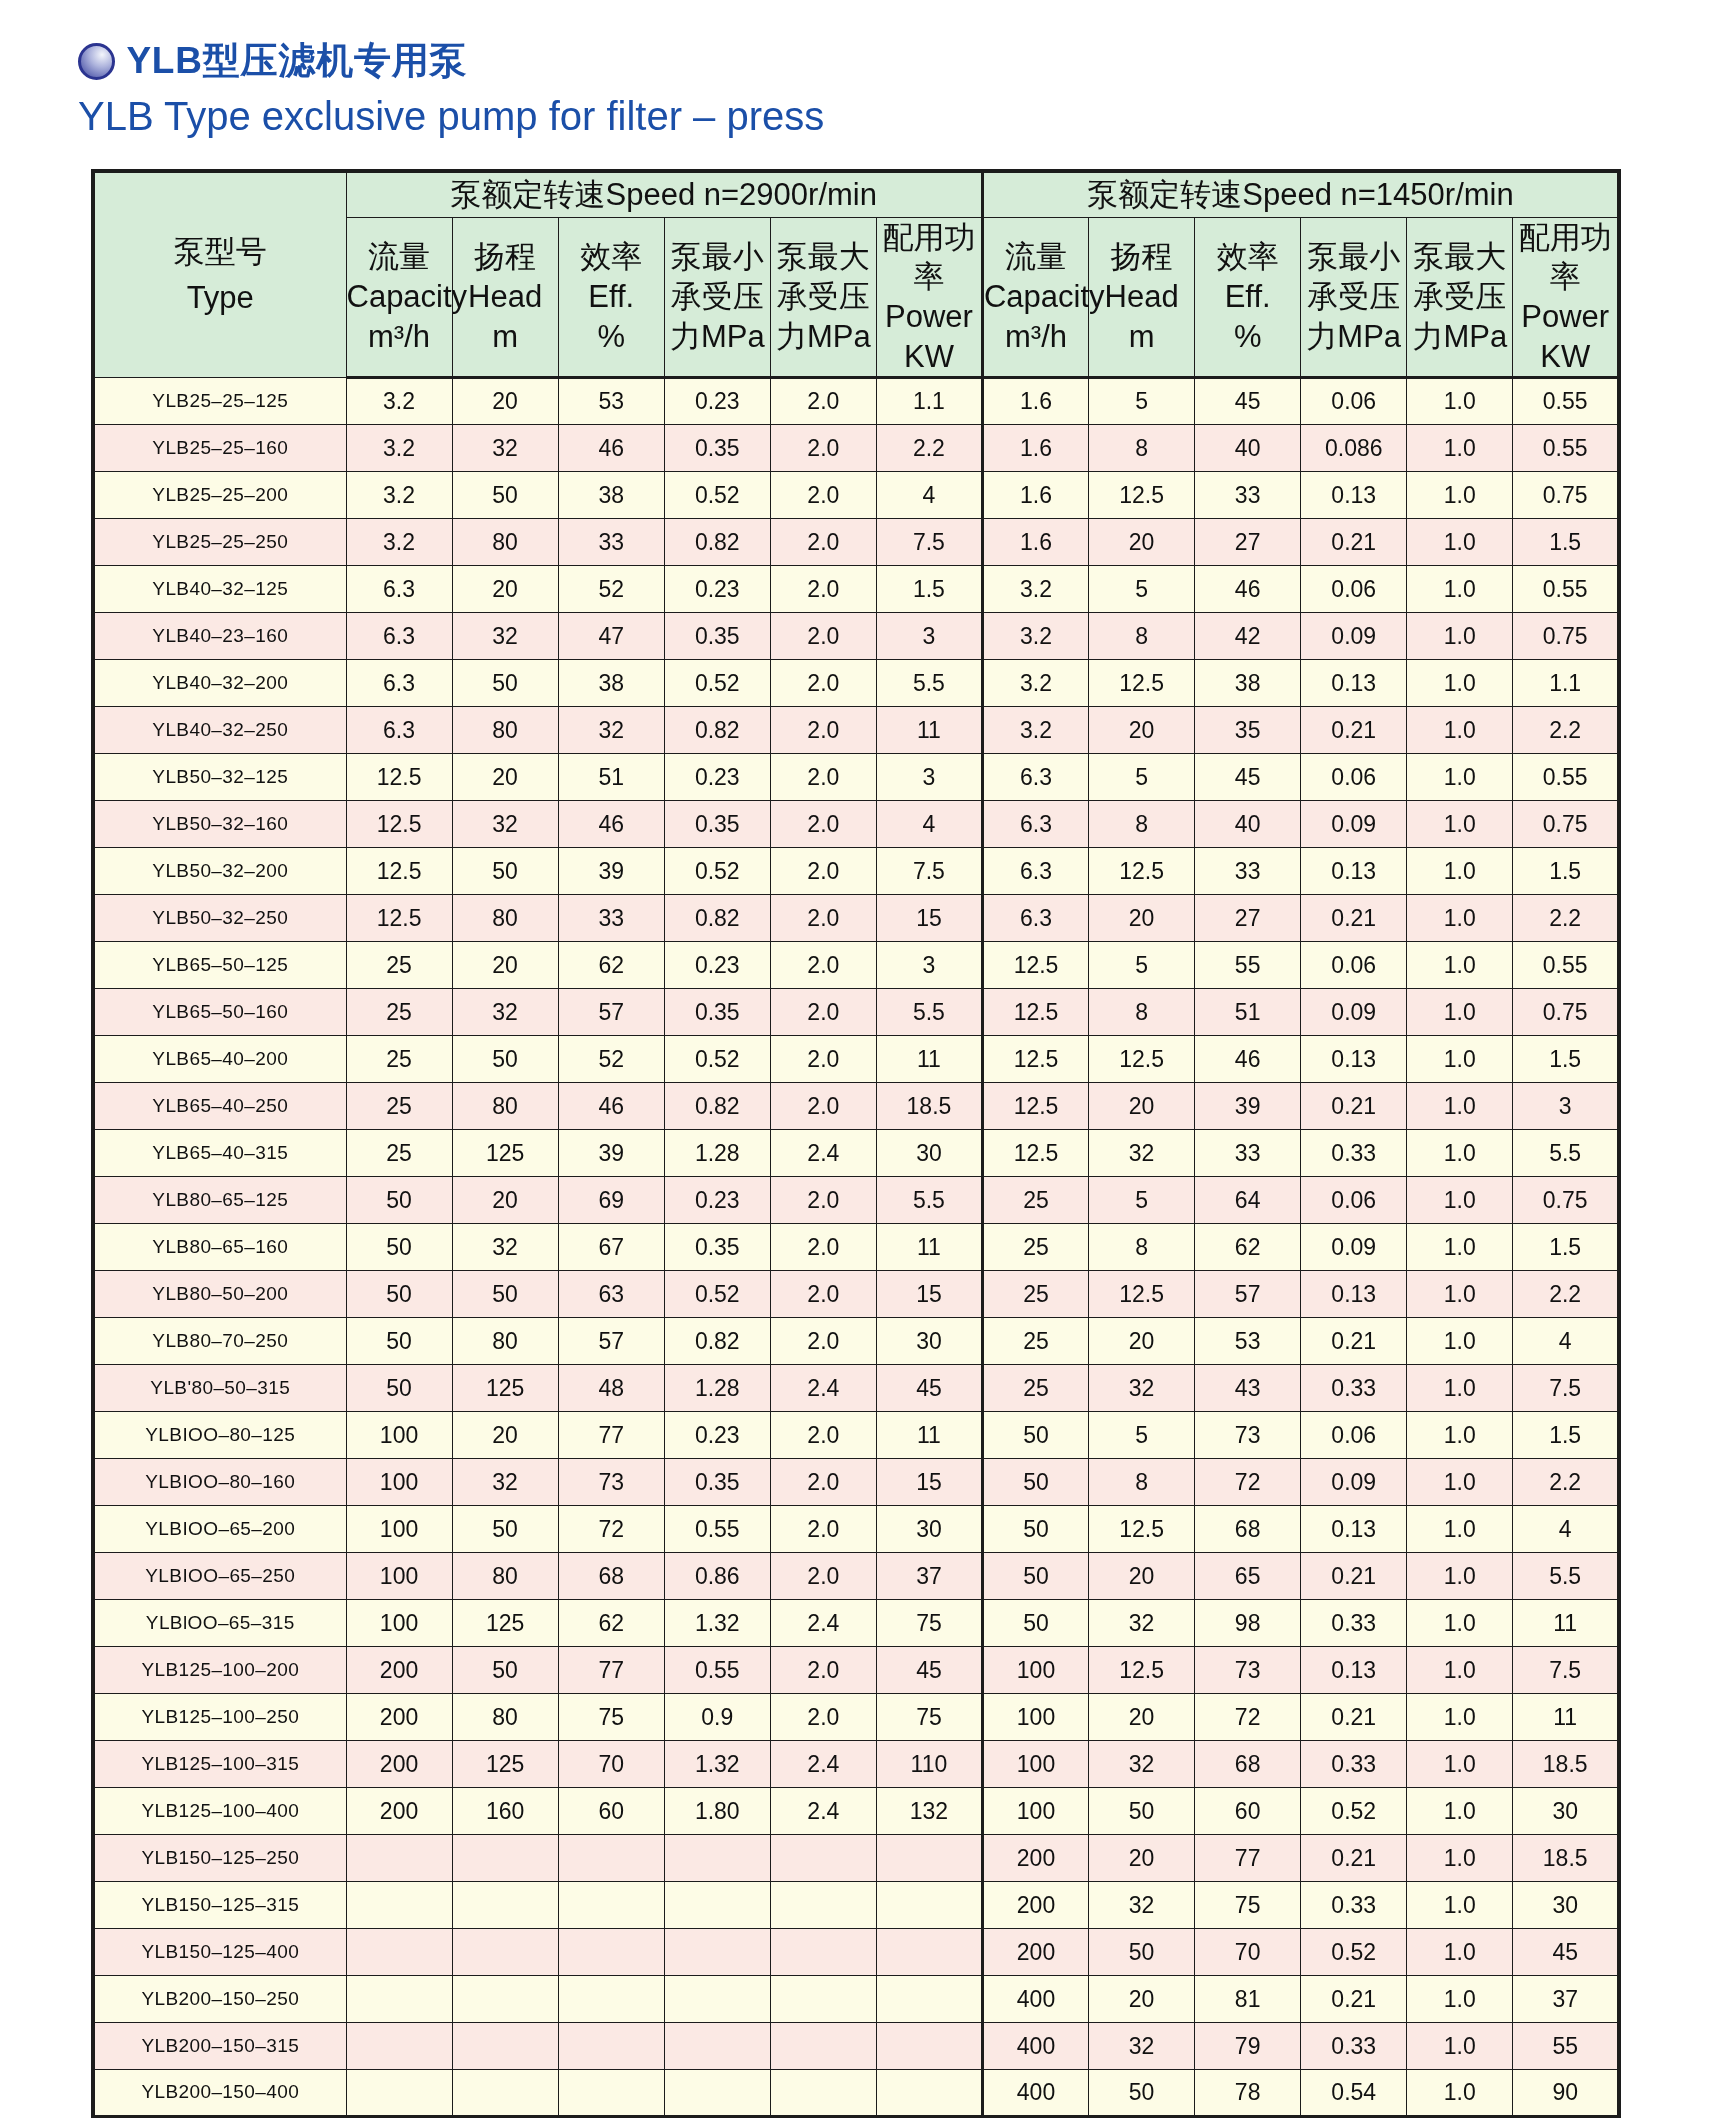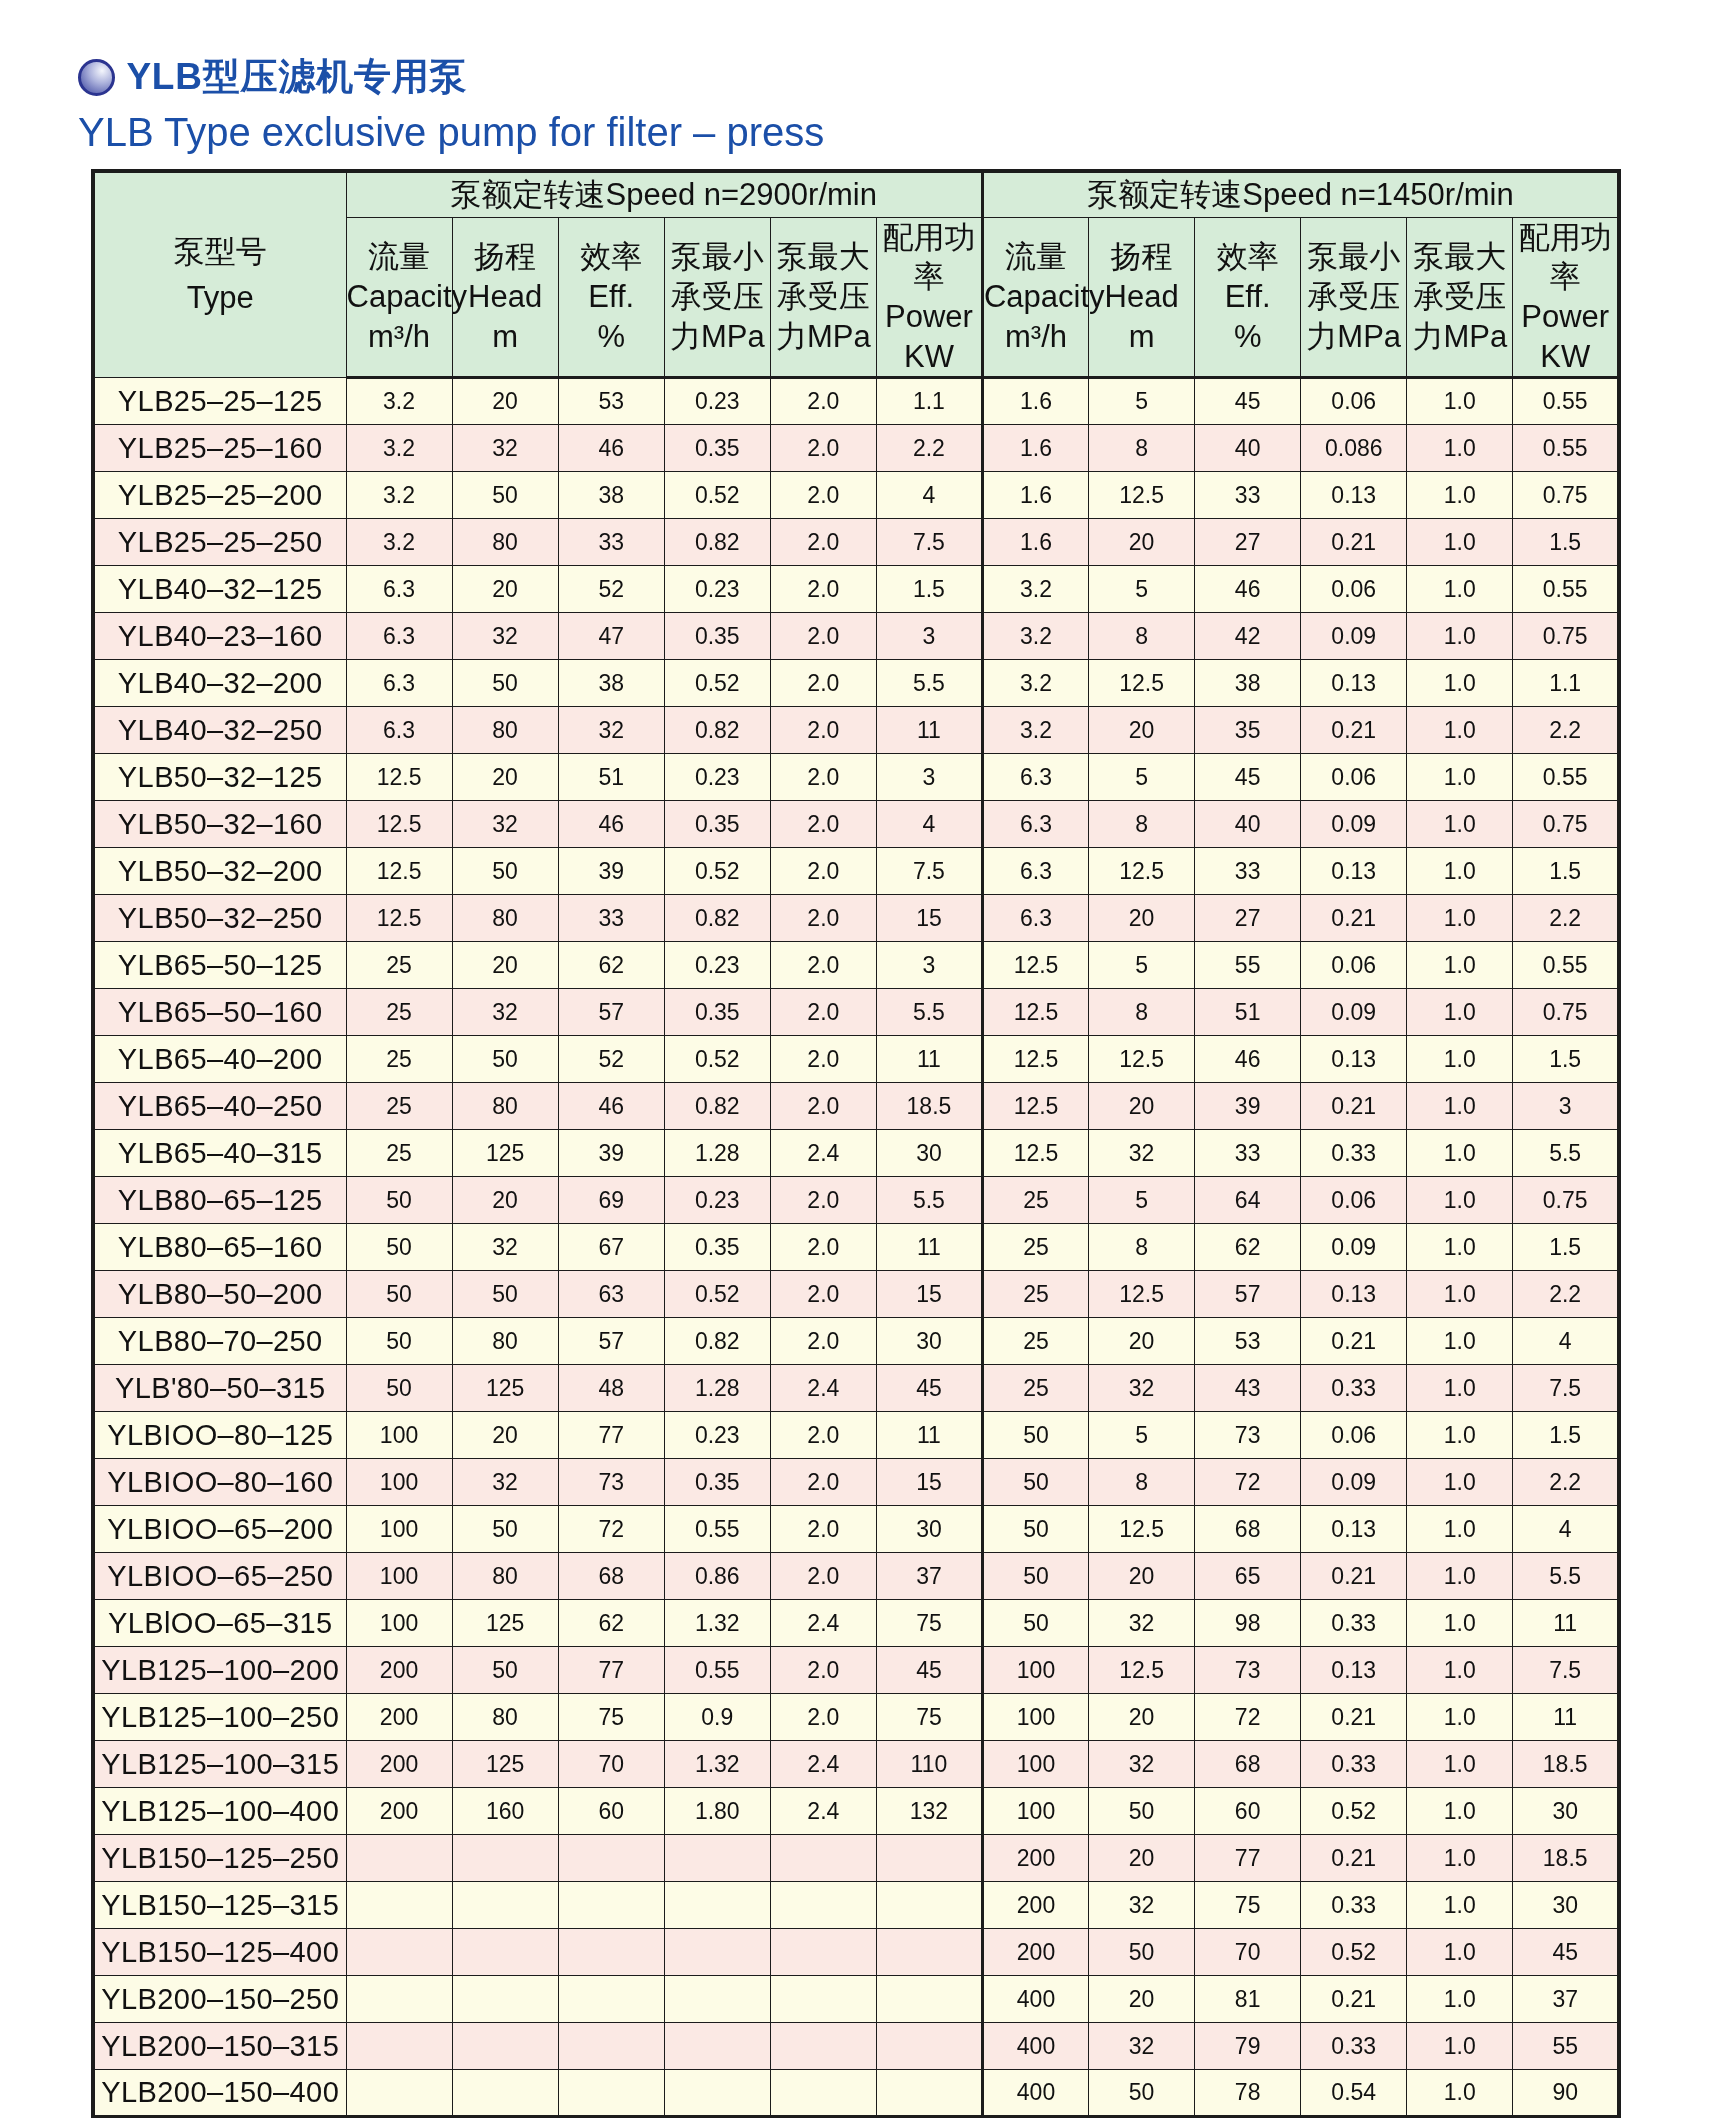--- a/index.html
+++ b/index.html
@@ -5,39 +5,39 @@
   :root{
     --title-blue:#1b4fa8;
     --header-green:#d6ecd8;
     --row-cream:#fdfce6;
     --row-pink:#fbe9e4;
     --border:#1c1c1c;
   }
   *{margin:0;padding:0;box-sizing:border-box;}
   html,body{width:1736px;height:2119px;background:#ffffff;overflow:hidden;
     font-family:"Liberation Sans","DejaVu Sans",sans-serif;}
-  .title-block{position:absolute;left:78px;top:52px;}
+  .title-block{position:absolute;left:78px;top:36px;}
   .title-line{display:flex;align-items:center;gap:11.4px;}
   .bullet{width:37px;height:37px;border-radius:50%;
     border:3.3px solid #2b3490;
     background:radial-gradient(circle at 68% 28%, #f4f6fc 0%, #aeb4dd 40%, #6a72b8 75%, #4a53a5 100%);}
   .title-zh{font-size:37px;font-weight:bold;color:var(--title-blue);letter-spacing:0.8px;}
   .title-en{font-size:40px;color:var(--title-blue);margin-top:8.1px;}
   .spec-table{position:absolute;left:91px;top:169px;width:1530px;
     border-collapse:collapse;table-layout:fixed;border:4.1px solid var(--border);}
   .spec-table col.type-col{width:253px;}
   .spec-table th,.spec-table td{border:1.6px solid var(--border);
     text-align:center;vertical-align:middle;color:#111;}
   .spec-table thead th{background:var(--header-green);font-weight:normal;font-size:31px;}
   .speed-row th{height:46px;}
   .sub-row th{height:130px;line-height:1.28;border-bottom-width:3.3px;}
   .type-head{line-height:1.5;}
   .group-start{border-left-width:3.3px !important;}
   .spec-table tbody td{height:47px;font-size:23px;}
-  .spec-table tbody td.type-cell{font-size:29px;letter-spacing:0.4px;}
+  .spec-table tbody td.type-cell{font-size:19px;letter-spacing:0.4px;}
   tr.cream td{background:var(--row-cream);}
   tr.pink td{background:var(--row-pink);}
 </style>
 </head>
 <body>
 
 <div class="title-block">
   <div class="title-line">
     <span class="bullet"></span>
     <span class="title-zh">YLB型压滤机专用泵</span>

